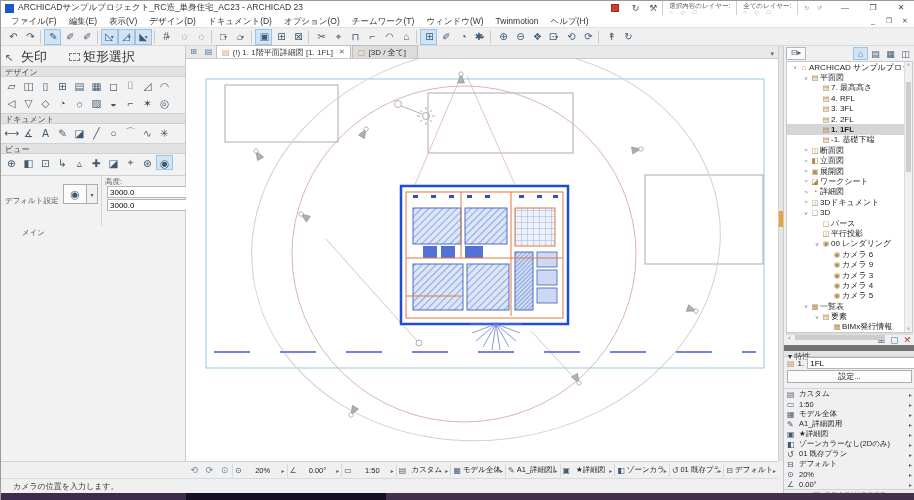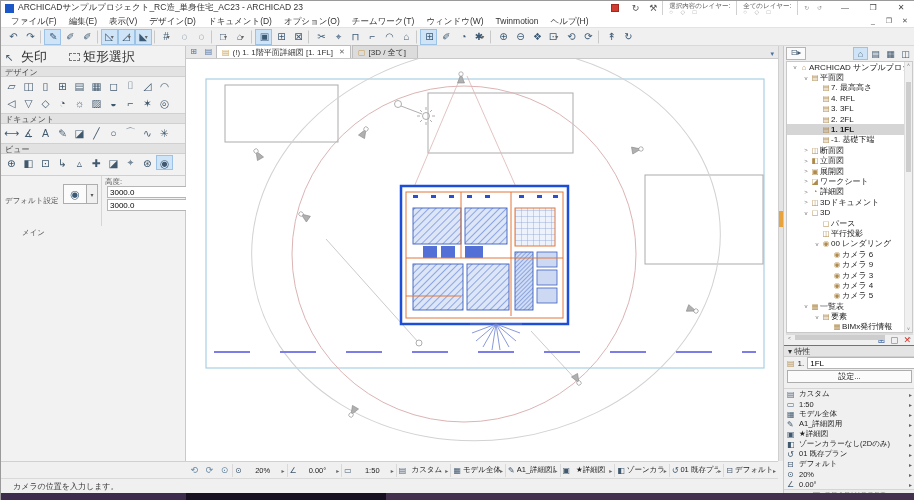--- a/index.html
+++ b/index.html
@@ -83,21 +83,21 @@
   .tr-arrow { width:8px; font-size:6px; color:#777; text-align:center; flex:none; }
   .tr-icon { width:10px; font-size:7.5px; color:#b08a4a; text-align:center; flex:none; }
   .tr-label { overflow:hidden; text-overflow:clip; }
   #tree-vscroll { position:absolute; right:0; top:0; width:8px; bottom:0; background:#f0f0f0; border-left:1px solid #ddd; font-size:5px; color:#777; text-align:center; }
   #tree-vscroll .thumb { position:absolute; left:1px; top:20px; width:5px; height:90px; background:#cdcdcd; }
   #tree-hscroll { height:9px; margin:0 2px; background:#f0f0f0; border:1px solid #ddd; position:relative; font-size:5px; color:#777; }
   #tree-hscroll .thumb { position:absolute; left:8px; top:1px; width:90px; height:5px; background:#cdcdcd; }
   #nav-actions { height:14px; display:flex; justify-content:flex-end; align-items:center; padding-right:4px; gap:5px; }
   .nav-action { font-size:9px; color:#4a6fa5; }
   .nav-action.danger { color:#d23b2f; font-weight:bold; }
-  #props-header { height:12px; background:#e4e4e4; border-top:1px solid #737373; border-bottom:1px solid #cfcfcf; font-size:8px; color:#333; padding-left:4px; line-height:12px; }
+  #props-header { height:12px; background:#e4e4e4; border-top:6px solid #737373; border-bottom:1px solid #cfcfcf; font-size:8px; color:#333; padding-left:4px; line-height:12px; }
   #props-row { height:16px; display:flex; align-items:center; padding:0 3px; gap:3px; }
   #props-story-icon { font-size:8px; color:#b08a4a; }
   #props-story-no { font-size:8px; }
   #props-story-input { flex:1; height:12px; border:1px solid #b5b5b5; background:#fff; font-size:8px; padding:0 2px; font-family:inherit; }
   #settings-btn { margin:1px 3px; height:13px; background:#fbfbfb; border:1px solid #adadad; font-size:8px; color:#222; text-align:center; line-height:12px; }
   #quick-options { margin-top:4px; border-top:1px solid #d5d5d5; }
   .qo-row { height:10px; display:flex; align-items:center; padding:0 3px; font-size:7.5px; color:#222; }
   .qo-icon { width:12px; font-size:8px; color:#40596f; flex:none; }
   .qo-label { flex:1; white-space:nowrap; overflow:hidden; }
   .qo-arrow { font-size:6px; color:#666; }

